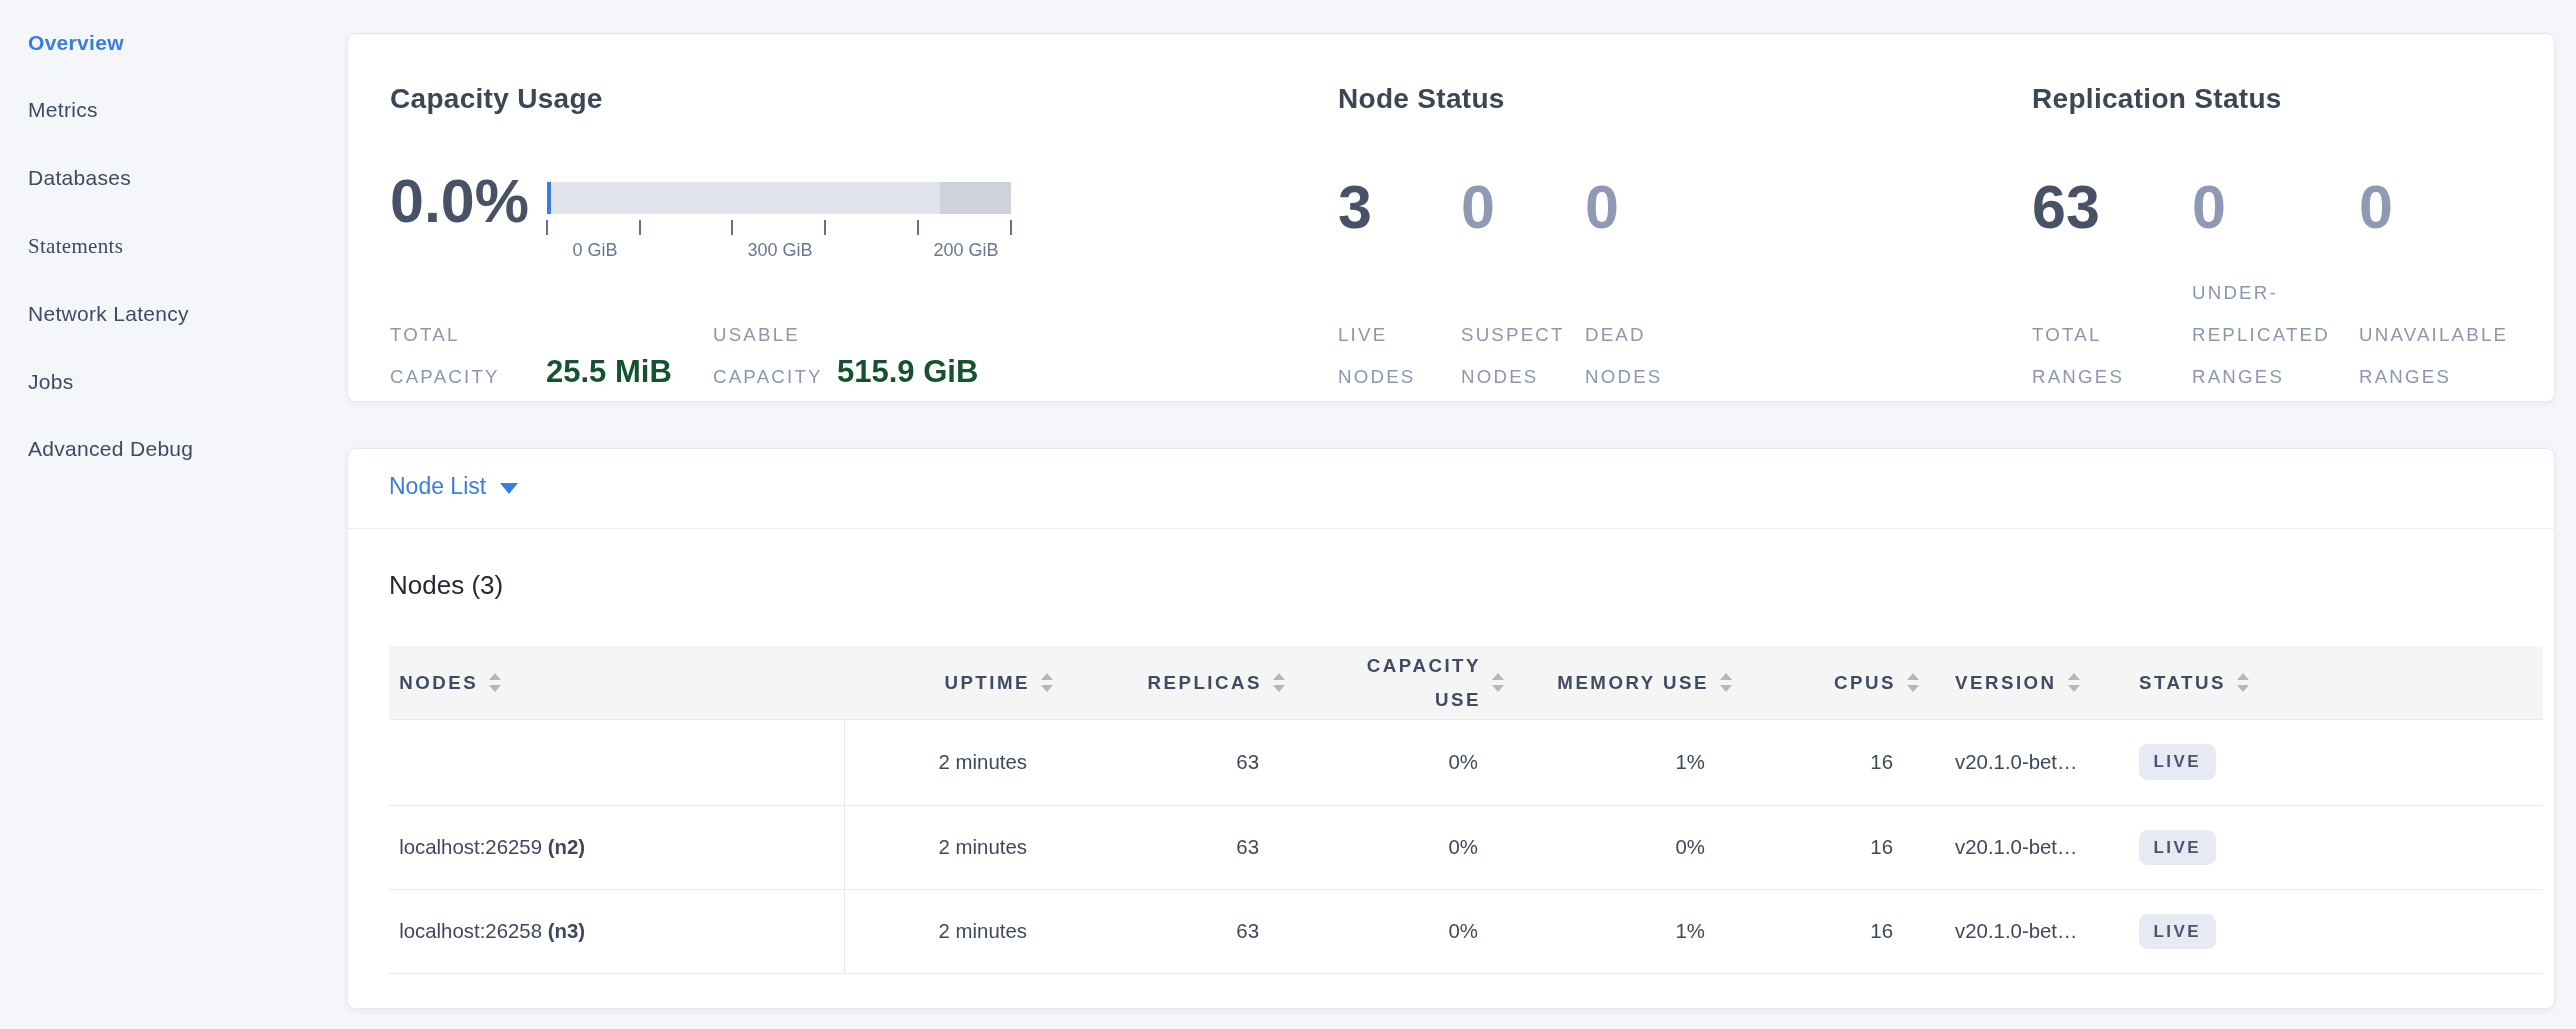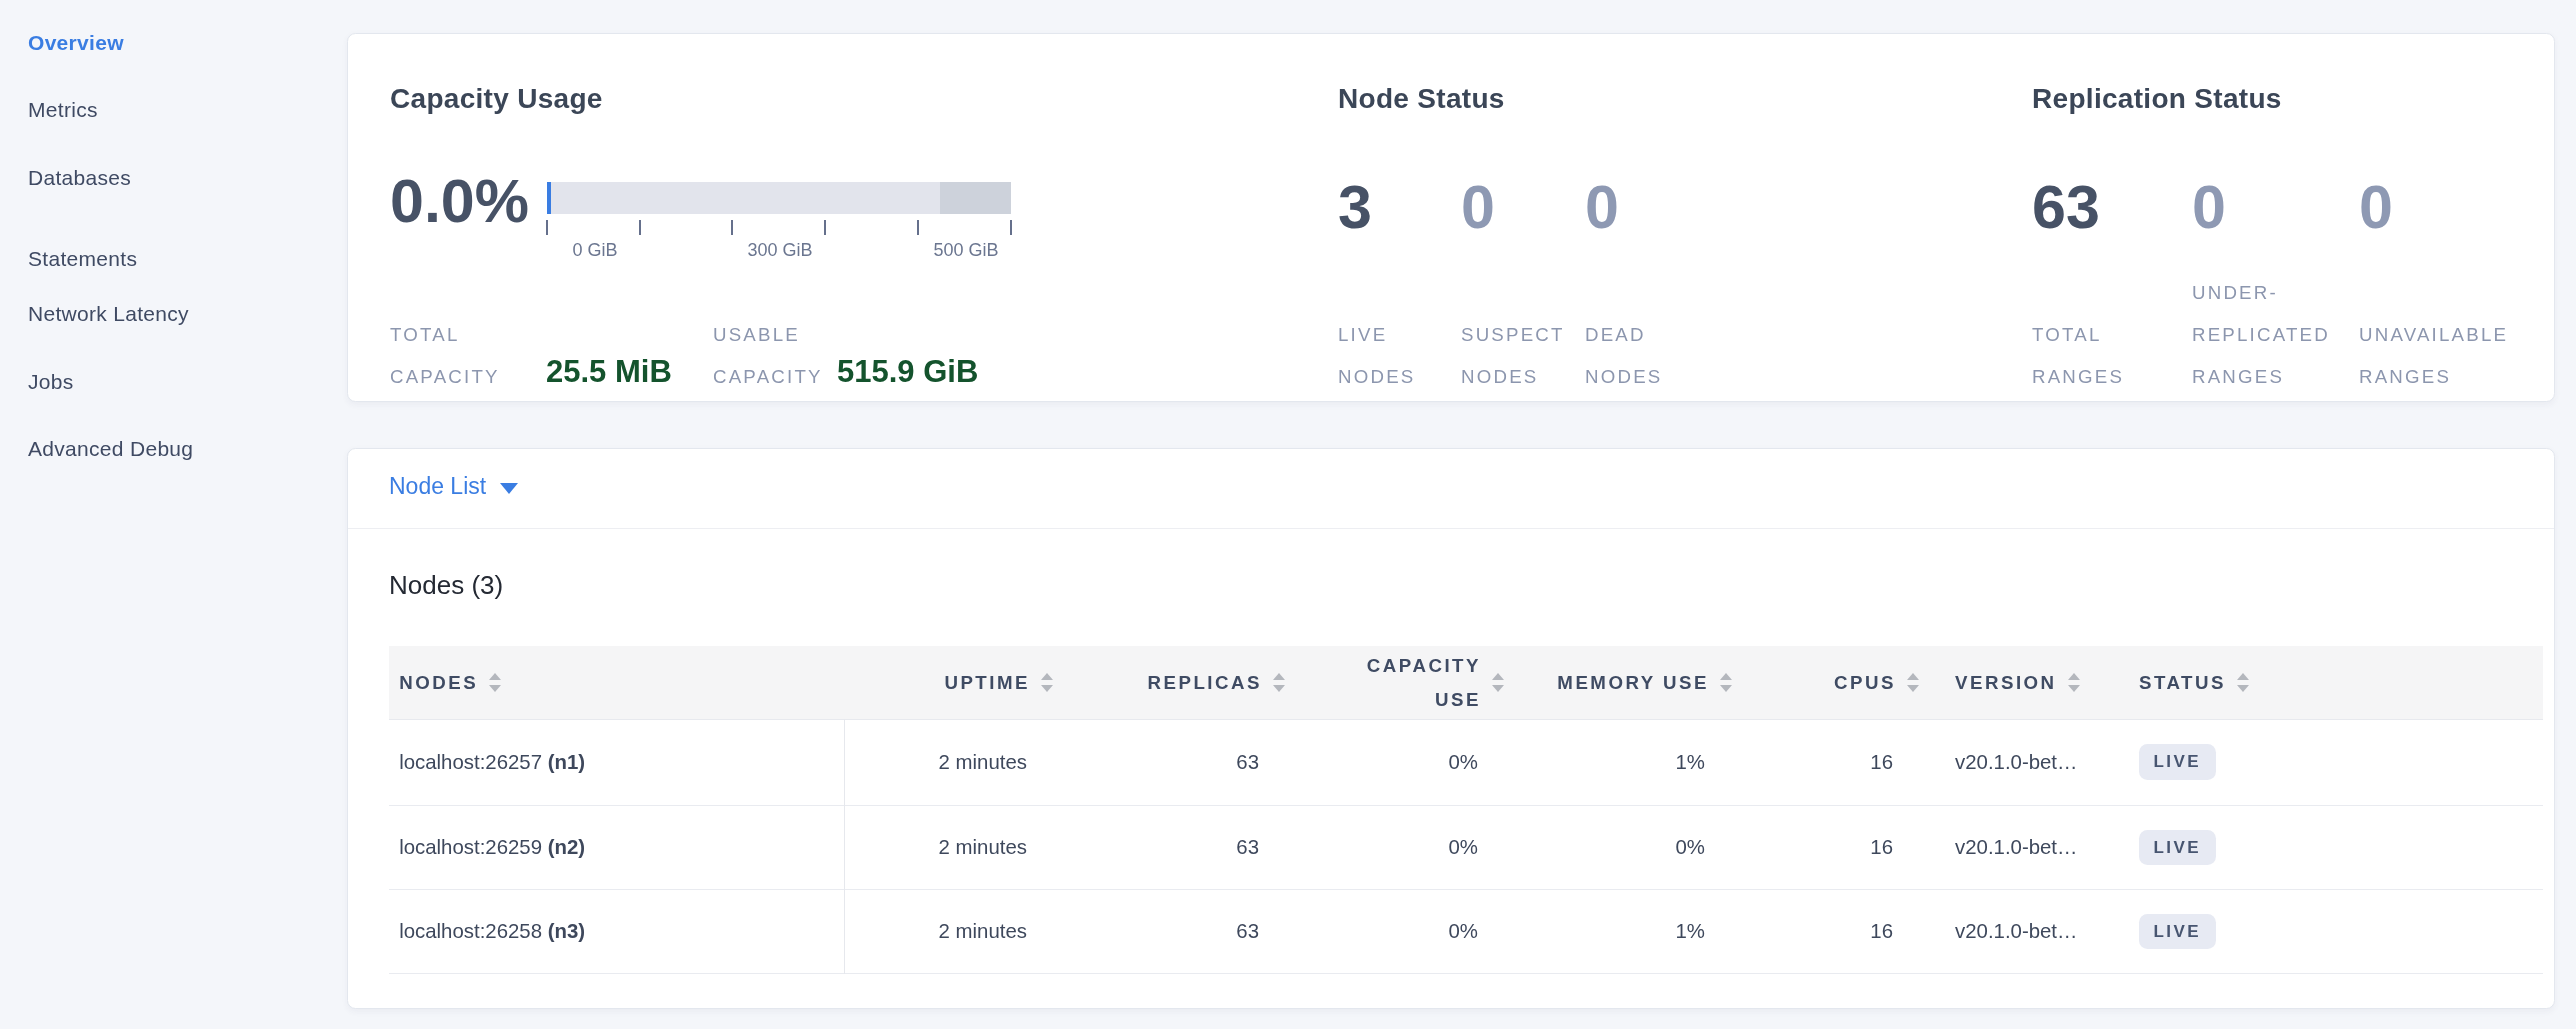--- a/index.html
+++ b/index.html
@@ -63,21 +63,21 @@
 </style>
 </head>
 <body>
 
 <div class="page">
 
   <nav class="sidebar" id="sidebar">
       <div class="side-item active" style="top: 31px;">Overview</div>
       <div class="side-item" style="top: 98px;">Metrics</div>
       <div class="side-item" style="top: 166px;">Databases</div>
-      <div class="side-item" style="top: 247px;">Statements</div>
+      <div class="side-item" style="top: 234px; font-family: Liberation Serif, serif;">Statements</div>
       <div class="side-item" style="top: 302px;">Network Latency</div>
       <div class="side-item" style="top: 370px;">Jobs</div>
       <div class="side-item" style="top: 437px;">Advanced Debug</div>
     </nav>
 
   <section class="card card1">
     <div class="abs section-title" style="left:42px;top:49px;">Capacity Usage</div>
     <div class="abs bignum num-dark" style="left:42px;top:137px;">0.0%</div>
 
     <div class="abs gauge">
@@ -86,21 +86,21 @@
     </div>
     <div id="gauge-axis">
         <div class="gtick" style="left: 198px;"></div>
         <div class="gtick" style="left: 291px;"></div>
         <div class="gtick" style="left: 383px;"></div>
         <div class="gtick" style="left: 476px;"></div>
         <div class="gtick" style="left: 569px;"></div>
         <div class="gtick" style="left: 662px;"></div>
         <div class="tick-label" style="left: 199px;">0 GiB</div>
         <div class="tick-label" style="left: 384px;">300 GiB</div>
-        <div class="tick-label" style="left: 570px;">500 GiB</div>
+        <div class="tick-label" style="left: 570px;">200 GiB</div>
       </div>
     <div id="cap-stats">
         <div class="abs stat-label" style="left: 42px; top: 280px;">
           <div>TOTAL</div>
           <div>CAPACITY</div>
         </div>
         <div class="abs stat-value" style="left: 198px; top: 320px;">25.5 MiB</div>
         <div class="abs stat-label" style="left: 365px; top: 280px;">
           <div>USABLE</div>
           <div>CAPACITY</div>
@@ -227,21 +227,20 @@
           </div>
           <span class="sort">
             <i class="up"></i>
             <i class="down"></i>
           </span>
         </div>
       </div>
     <div class="tbody" id="tbody">
       <div class="vdiv"></div>
     <div class="trow" style="height: 87px;">
-          <div class="cell" style="left: 10.2px;">localhost:26257&nbsp;<b>(n1)</b></div>
           <div class="cell" style="right: 1516px;">2 minutes</div>
           <div class="cell" style="right: 1284px;">63</div>
           <div class="cell" style="right: 1065px;">0%</div>
           <div class="cell" style="right: 838px;">1%</div>
           <div class="cell" style="right: 650px;">16</div>
           <div class="cell" style="left: 1566px;">v20.1.0-bet…</div>
           <div class="cell" style="left: 1750px;">
             <span class="badge">LIVE</span>
           </div>
         </div>

